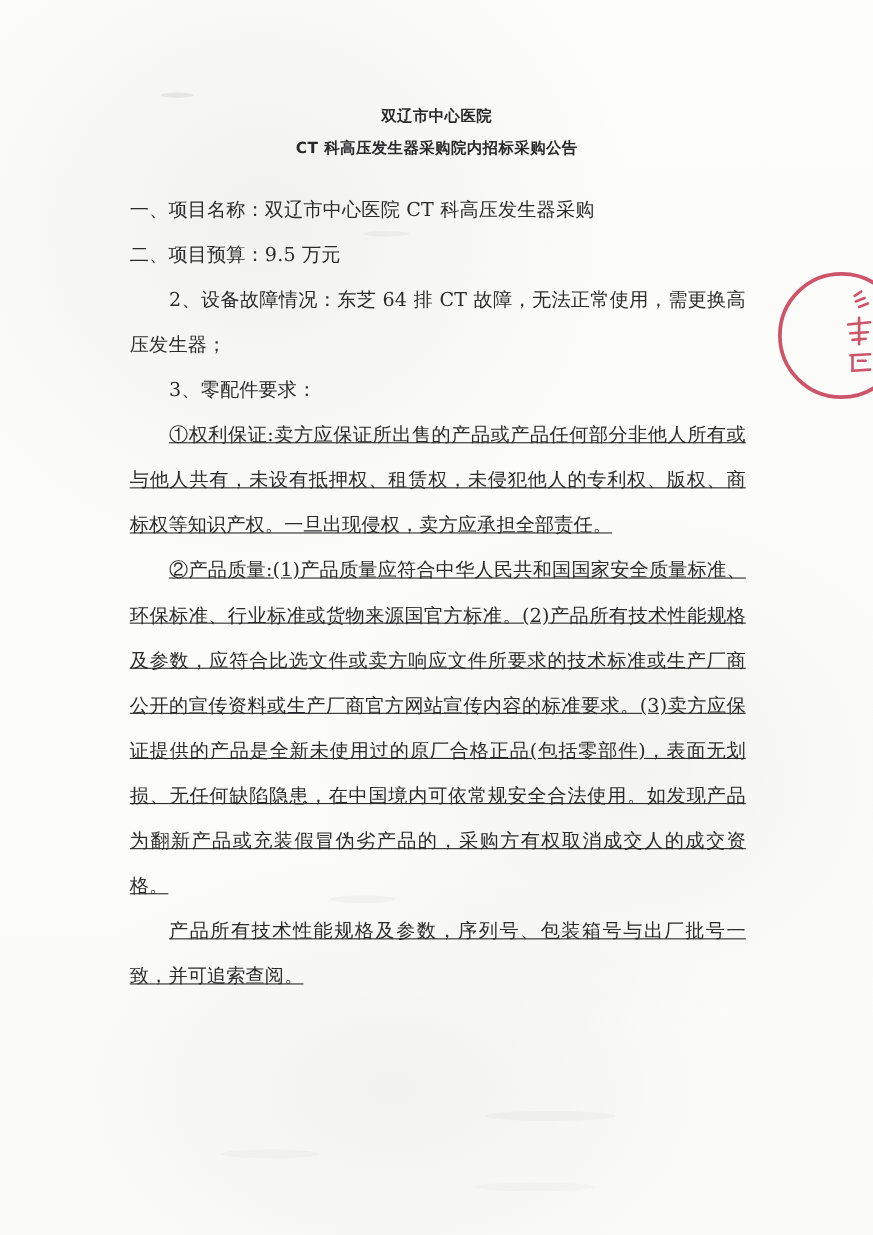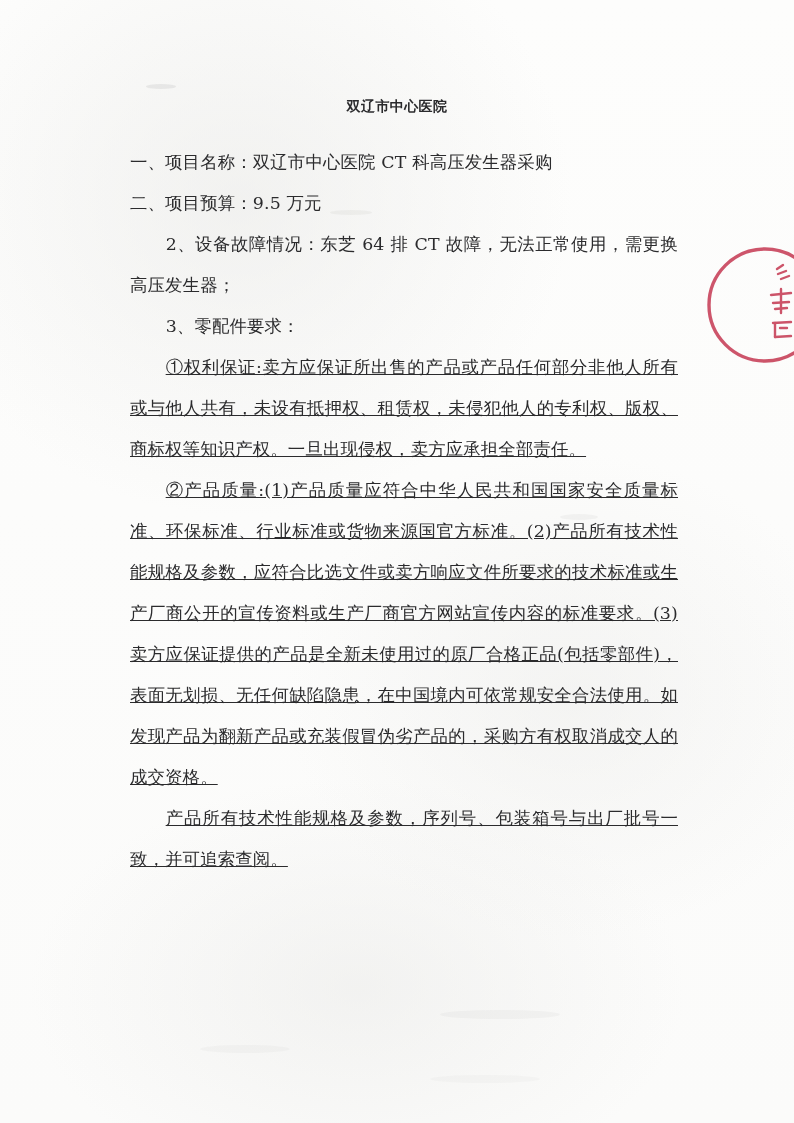--- a/index.html
+++ b/index.html
@@ -46,21 +46,21 @@
   .title-line-1 { margin-top: 93px; }
   .title-line-2 { margin-top: 2px; }
 
   
   .body-block {
     margin-top: 22px;
     padding-left: 118px;
     padding-right: 116px;
   }
   p.para {
-    margin: 0 0 0 12px;
+    margin: 0 0 0 0;
     font-size: 17.4px;
     line-height: 41px;
     color: #2b2b2d;
     text-align: justify;
     text-justify: inter-character;
     letter-spacing: 0.15px;
     word-break: break-all;
   }
   p.para + p.para { margin-top: 0; }
 
@@ -101,20 +101,21 @@
   <div class="speck" style="left:330px;top:210px;width:42px;height:5px;opacity:.6;"></div>
   <div class="speck" style="left:560px;top:514px;width:38px;height:6px;opacity:.5;"></div>
   <div class="speck" style="left:300px;top:814px;width:60px;height:7px;opacity:.45;"></div>
   <div class="speck" style="left:440px;top:1010px;width:120px;height:9px;opacity:.4;"></div>
   <div class="speck" style="left:200px;top:1045px;width:90px;height:8px;opacity:.35;"></div>
   <div class="speck" style="left:430px;top:1075px;width:110px;height:8px;opacity:.3;"></div>
 
   <div class="content">
 
     <div class="doc-title title-line-1">双辽市中心医院</div>
+    <div class="doc-title title-line-2">CT 科高压发生器采购院内招标采购公告</div>
 
     <div class="body-block">
 
       <p class="para lvl1">一、项目名称：双辽市中心医院 CT 科高压发生器采购</p>
 
       <p class="para lvl1">二、项目预算：9.5 万元</p>
 
 
 
       <p class="para lvl2">2、设备故障情况：东芝 64 排 CT 故障，无法正常使用，需更换高压发生器；</p>

